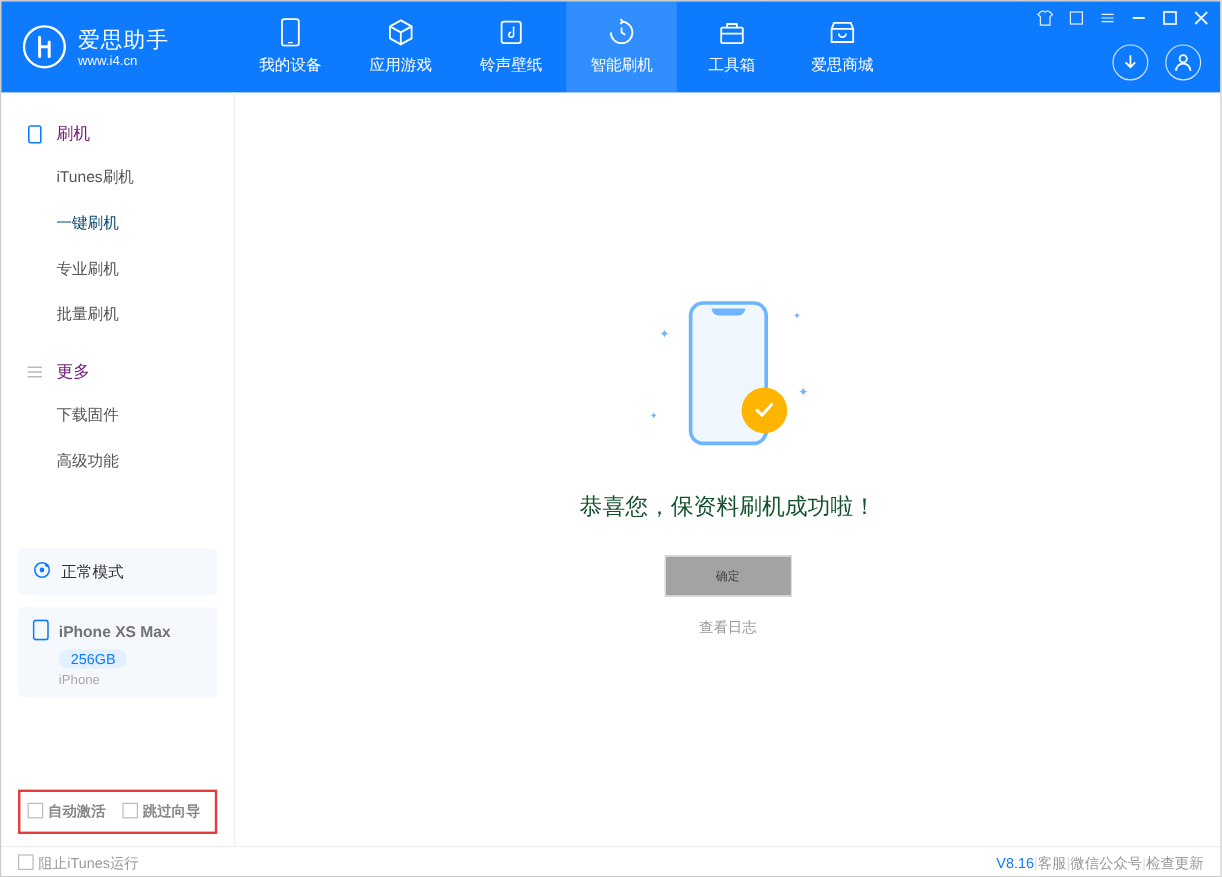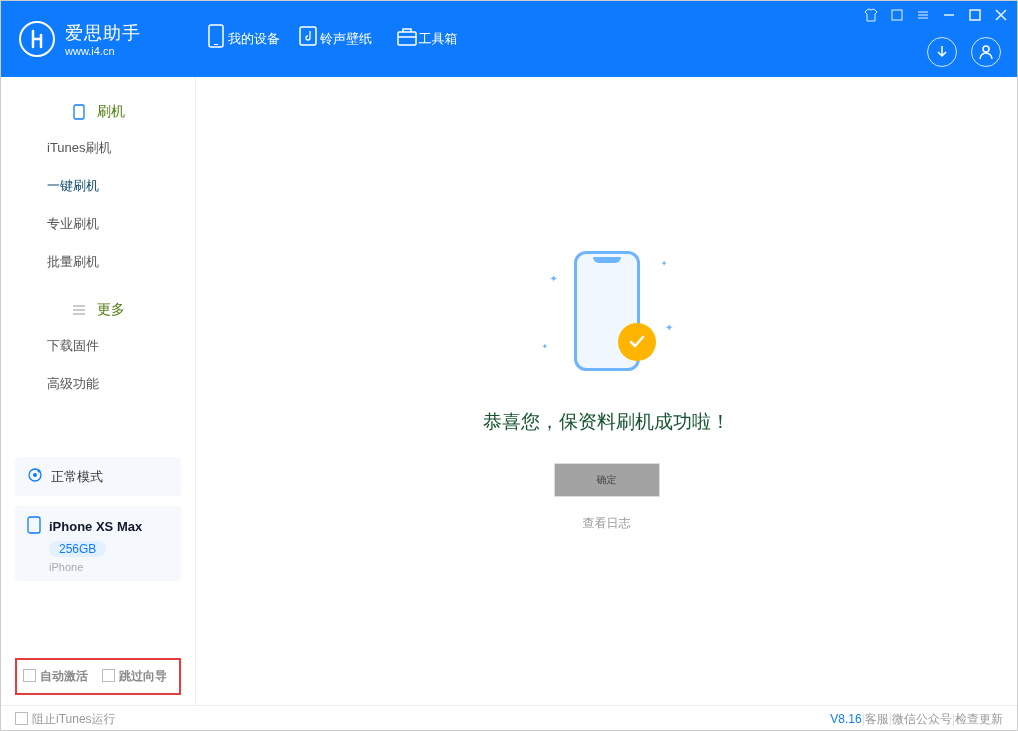--- a/index.html
+++ b/index.html
@@ -7,34 +7,34 @@
 
 
 .header { height: 76px; background: linear-gradient(to right, #0e7bff, #0e7bff); display: flex; align-items: center; position: relative; }
 .logo-area { display: flex; align-items: center; padding: 0 18px; width: 195px; }
 .logo-icon { width: 36px; height: 36px; border: 2px solid #fff; border-radius: 50%; display: flex; align-items: center; justify-content: center; color: #fff; font-weight: bold; font-size: 18px; }
 .logo-text { color: #fff; margin-left: 10px; }
 .logo-text .t1 { font-size: 18px; font-weight: 500; letter-spacing: 1px; }
 .logo-text .t2 { font-size: 11px; opacity: 0.95; }
 
 .nav-tabs { display: flex; height: 100%; }
-.nav-tab { width: 92px; display: flex; flex-direction: row; align-items: center; justify-content: center; color: #fff; font-size: 13px; cursor: pointer; position: relative; }
+.nav-tab { width: 92px; display: flex; flex-direction: column; align-items: center; justify-content: center; color: #fff; font-size: 13px; cursor: pointer; position: relative; }
 .nav-tab.active { background: rgba(255,255,255,0.15); }
 .nav-icon { width: 24px; height: 24px; margin-bottom: 6px; display: flex; align-items: center; justify-content: center; }
 
 .window-controls { position: absolute; top: 6px; right: 8px; display: flex; gap: 10px; color: #fff; font-size: 14px; }
 .wc-item { cursor: pointer; opacity: 0.9; width: 16px; height: 16px; display: flex; align-items: center; justify-content: center; }
 
 .header-right { position: absolute; right: 16px; bottom: 10px; display: flex; gap: 14px; }
 .hr-circle { width: 30px; height: 30px; border: 1.5px solid rgba(255,255,255,0.8); border-radius: 50%; display: flex; align-items: center; justify-content: center; color: #fff; cursor: pointer; }
 
 
 .body-area { display: flex; height: 628px; }
 .sidebar { width: 195px; border-right: 1px solid #eee; padding-top: 18px; position: relative; }
-.side-group-title { display: flex; align-items: center; padding: 8px 20px; font-size: 14px; color: #4d7c0f; font-weight: 500; justify-content: center; }
+.side-group-title { display: flex; align-items: center; padding: 8px 20px; font-size: 14px; color: #701a75; font-weight: 500; }
 .side-group-title .sg-icon { width: 16px; height: 16px; margin-right: 10px; display: flex; align-items: center; justify-content: center; }
 .side-item { padding: 10px 20px 10px 46px; font-size: 13px; color: #555; cursor: pointer; }
 .side-item.active { color: #0c4a6e; }
 
 .device-box { margin: 14px 14px 0 14px; background: #f5f8fc; border-radius: 4px; padding: 10px 12px; font-size: 13px; color: #333; }
 .device-box .mode-row { display: flex; align-items: center; gap: 8px; }
 .device-box .device-row { display: flex; align-items: center; gap: 8px; margin-top: 0; }
 .device-box.dev2 { margin-top: 10px; padding-bottom: 8px; }
 .storage-badge { display: inline-block; background: #e3f0ff; color: #0e7bff; border-radius: 10px; padding: 1px 10px; font-size: 12px; margin-top: 4px; margin-left: 22px; }
 .device-sub { font-size: 11px; color: #aaa; margin-left: 22px; margin-top: 4px; }
@@ -86,35 +86,61 @@
       <div class="nav-icon">
           <svg width="18" height="24" viewBox="0 0 18 24">
             <rect x="2" y="1" width="14" height="22" rx="2" fill="none" stroke="#fff" stroke-width="1.5"></rect>
             <rect x="7" y="20" width="4" height="1" fill="#fff"></rect>
           </svg>
         </div>
       <span>我的设备</span>
     </div>
     <div class="nav-tab">
       <div class="nav-icon">
+          <svg width="24" height="24" viewBox="0 0 24 24">
+            <path d="M12 2 L21 7 L21 17 L12 22 L3 17 L3 7 Z M3 7 L12 12 L21 7 M12 12 L12 22" fill="none" stroke="#fff" stroke-width="1.5"></path>
+          </svg>
+        </div>
+      <span>应用游戏</span>
+    </div>
+    <div class="nav-tab">
+      <div class="nav-icon">
           <svg width="22" height="22" viewBox="0 0 22 22">
             <rect x="3" y="2" width="16" height="18" rx="2" fill="none" stroke="#fff" stroke-width="1.5"></rect>
             <path d="M13 6 L13 13 A2 2 0 1 1 11 11" fill="none" stroke="#fff" stroke-width="1.3"></path>
           </svg>
         </div>
       <span>铃声壁纸</span>
     </div>
+    <div class="nav-tab active">
+      <div class="nav-icon">
+          <svg width="24" height="24" viewBox="0 0 24 24">
+            <path d="M12 3 A9 9 0 1 1 3 12" fill="none" stroke="#fff" stroke-width="1.5"></path>
+            <path d="M12 8 L12 12 L15 14" fill="none" stroke="#fff" stroke-width="1.5"></path>
+            <path d="M11 1 L13 3 L11 5" fill="none" stroke="#fff" stroke-width="1.5"></path>
+          </svg>
+        </div>
+      <span>智能刷机</span>
+    </div>
     <div class="nav-tab">
       <div class="nav-icon">
           <svg width="24" height="22" viewBox="0 0 24 22">
             <rect x="3" y="7" width="18" height="13" rx="1" fill="none" stroke="#fff" stroke-width="1.5"></rect>
             <path d="M8 7 L8 4 L16 4 L16 7 M3 12 L21 12" fill="none" stroke="#fff" stroke-width="1.5"></path>
           </svg>
         </div>
       <span>工具箱</span>
+    </div>
+    <div class="nav-tab">
+      <div class="nav-icon">
+          <svg width="24" height="22" viewBox="0 0 24 22">
+            <path d="M3 8 L5 3 L19 3 L21 8 L21 19 L3 19 Z M3 8 L21 8 M9 12 A3 3 0 0 0 15 12" fill="none" stroke="#fff" stroke-width="1.5"></path>
+          </svg>
+        </div>
+      <span>爱思商城</span>
     </div>
   </div>
 
   <div class="window-controls">
     <div class="wc-item">
         <svg width="14" height="14" viewBox="0 0 14 14">
           <path d="M3 2 L5 1 L7 2 L9 1 L11 2 L13 4 L11 6 L11 13 L3 13 L3 6 L1 4 Z" fill="none" stroke="#fff" stroke-width="1"></path>
         </svg>
       </div>
     <div class="wc-item">
@@ -196,21 +222,21 @@
             </svg></span>
         <span>正常模式</span>
       </div>
     </div>
 
     <div class="device-box dev2">
       <div class="device-row">
         <span><svg width="14" height="18" viewBox="0 0 14 18">
               <rect x="1" y="1" width="12" height="16" rx="2" fill="none" stroke="#0e7bff" stroke-width="1.3"></rect>
             </svg></span>
-        <span style="font-weight:600;color:#0f172a">iPhone XS Max</span>
+        <span style="font-weight:600;color:#737373">iPhone XS Max</span>
       </div>
       <div class="storage-badge">256GB</div>
       <div class="device-sub">iPhone</div>
     </div>
 
     <div class="sidebar-bottom">
       <div class="red-box">
         <label><span class="chk"></span><span>自动激活</span></label>
         <label><span class="chk"></span><span>跳过向导</span></label>
       </div>

